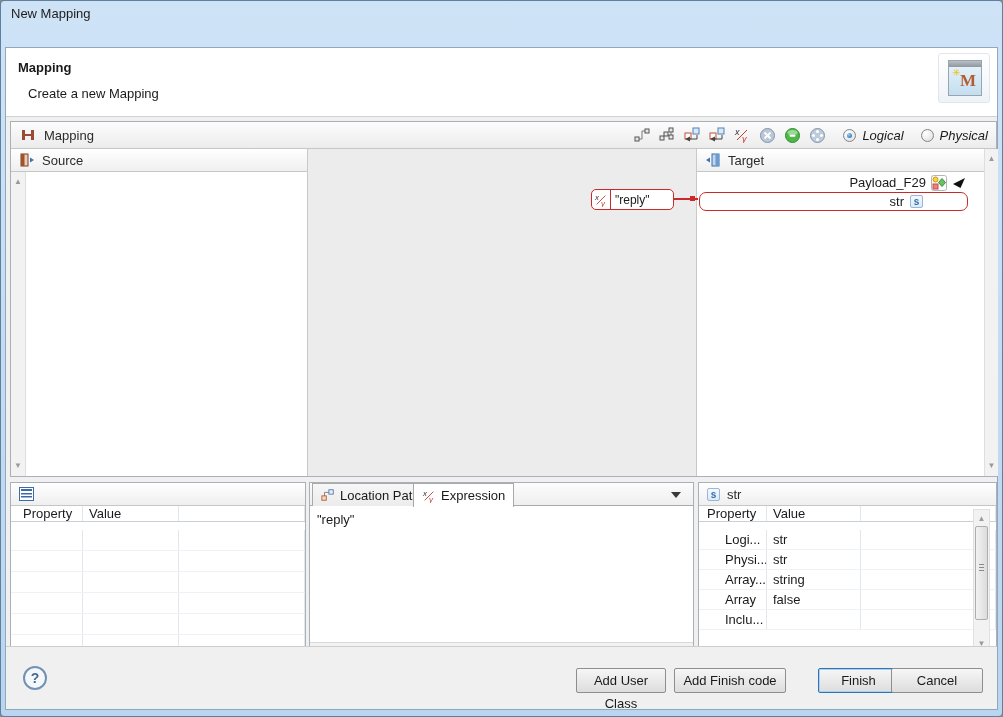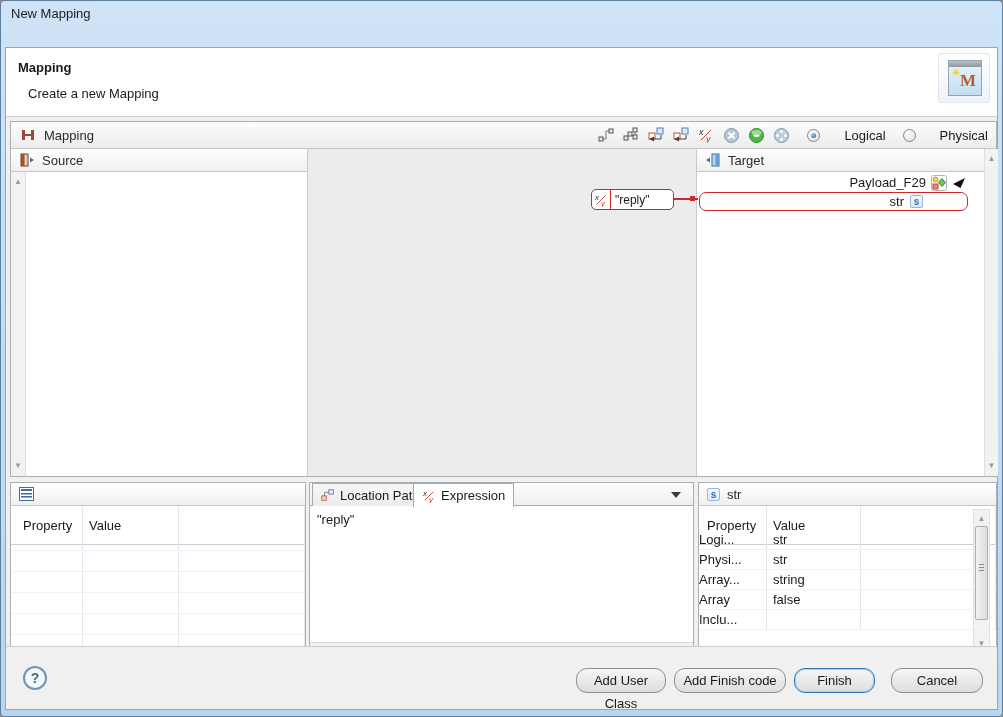--- a/index.html
+++ b/index.html
@@ -24,21 +24,21 @@
   .wizbar { position:absolute; left:0; right:0; top:0; height:6px; background:linear-gradient(#b9bfc6,#8e969e); }
   .wizm { position:absolute; left:11px; top:10px; font-weight:bold; font-size:17px; color:#b35c2e; font-family:"Liberation Serif", serif; }
   .wizspark { position:absolute; left:3px; top:6px; font-size:10px; color:#e8c11c; }
   
   .sechead { position:absolute; left:0; right:0; top:0; height:23px; background:linear-gradient(#ffffff,#efefef); border-bottom:1px solid #c6c6c6; display:flex; align-items:center; gap:7px; padding-left:8px; }
   
   .widget { position:absolute; left:4px; top:73px; width:987px; height:356px; border:1px solid #a9b0b8; background:#ececec; }
   .toolbar { position:absolute; left:0; right:0; top:0; height:27px; background:linear-gradient(#fcfcfc,#ececec); border-bottom:1px solid #c6c6c6; display:flex; align-items:center; padding:0 8px; gap:7px; }
   .toolbar .spacer { flex:1; }
   .tool { width:18px; height:18px; display:flex; align-items:center; justify-content:center; }
-  .radio-group { display:flex; align-items:center; gap:24px; margin-left:10px; }
+  .radio-group { display:flex; align-items:center; gap:6px; margin-left:10px;font-style:italic; }
   .radio { width:13px; height:13px; border-radius:50%; border:1px solid #848484; background:radial-gradient(circle at 35% 30%, #ffffff, #dcdcdc); position:relative; display:inline-block; }
   .radio.sel::after { content:''; position:absolute; left:3px; top:3px; width:5px; height:5px; border-radius:50%; background:radial-gradient(circle at 35% 30%, #8fd0f8, #1e62a8); }
   .panel { position:absolute; top:27px; bottom:0;text-decoration:underline; }
   .src-panel { left:0; width:297px; background:#fff; border-right:1px solid #c9c9c9; }
   .mid-canvas { left:297px; width:388px; background:#ececec; }
   .tgt-panel { left:685px; width:302px; background:#fff; border-left:1px solid #c9c9c9; }
   .src-body { position:absolute; left:0; right:0; top:23px; bottom:0; background:#fff; }
   .vsb-left { position:absolute; left:0; top:0; bottom:0; width:15px; background:#f2f2f2; border-right:1px solid #dedede; }
   .vsb-right { position:absolute; right:0; top:0; bottom:0; width:14px; background:#f2f2f2; border-left:1px solid #dedede; }
   .sb-arrow { position:absolute; left:0; right:0; text-align:center; font-size:8px; color:#9a9a9a; height:14px; line-height:14px; }
@@ -51,45 +51,45 @@
   .expr-node { position:absolute; left:585px; top:141px; width:83px; height:21px; border:1px solid var(--sel-red); border-radius:5px; background:#fff; display:flex; align-items:stretch; z-index:5; }
   .expr-node .icon-cell { width:19px; border-right:1px solid var(--sel-red); display:flex; align-items:center; justify-content:center; }
   .expr-node .txt { flex:1; display:flex; align-items:center; padding-left:4px; font-size:12px; }
   .conn-line { position:absolute; left:668px; top:150px; width:24px; height:2px; background:var(--sel-red); z-index:4; }
   .conn-node { position:absolute; left:684px; top:148px; width:5px; height:5px; background:var(--sel-red); z-index:6; }
   
   .bpanel { position:absolute; top:434px; height:178px; border:1px solid #a9b0b8; background:#fff; overflow:hidden; }
   .bl { left:4px; width:296px; }
   .bm { left:303px; width:385px; }
   .br { left:692px; width:299px; }
-  .thead { position:absolute; left:0; right:0; top:23px; height:39px; display:flex; border-bottom:1px solid #c9d0d8; background:#fff; }
+  .thead { position:absolute; left:0; right:0; top:23px; height:16px; display:flex; border-bottom:1px solid #c9d0d8; background:#fff; }
   .tbody { position:absolute; left:0; right:0; top:47px; bottom:0; }
   .tc { border-right:1px solid #e2e7ed; display:flex; align-items:center; overflow:hidden; white-space:nowrap; }
   .c1 { width:72px; padding-left:12px; } .c2 { width:96px; padding-left:6px; } .c3 { flex:1; }
-  .rc1 { width:68px; } .rc2 { width:94px; padding-left:6px; } .rc3 { flex:1; }
+  .rc1 { width:68px; padding-left:26px; } .rc2 { width:94px; padding-left:6px; } .rc3 { flex:1; }
   .thead .rc1 { padding-left:8px; }
   .trow { display:flex; height:21px; border-bottom:1px solid #eef2f6; }
   .br .trow { height:20px; }
   
   .tabbar { position:absolute; left:0; right:0; top:0; height:23px; background:linear-gradient(#fcfcfc,#efefef); border-bottom:1px solid #a9a9a9; }
   .tab { position:absolute; top:0; height:23px; border:1px solid #a9a9a9; border-bottom:none; display:flex; align-items:center; gap:5px; padding:0 8px; background:linear-gradient(#f7f7f7,#ececec); }
   .tab.active { background:#fff; height:24px; z-index:2; }
   .tab1 { left:2px; } .tab2 { left:103px; }
   .tab-dd { position:absolute; right:12px; top:9px; width:0; height:0; border-left:5px solid transparent; border-right:5px solid transparent; border-top:6px solid #3a3a3a; }
   .bm-content { position:absolute; left:0; right:0; top:24px; bottom:17px; background:#fff; padding:5px 7px; font-size:13px; }
   .hsb { position:absolute; left:0; right:0; bottom:0; height:17px; background:#f2f2f2; border-top:1px solid #d9d9d9; }
   .hsb .la { position:absolute; left:4px; top:4px; font-size:8px; color:#8a8a8a; }
   .hsb .ra { position:absolute; right:4px; top:4px; font-size:8px; color:#8a8a8a; }
   .br-vsb { position:absolute; right:6px; top:26px; bottom:5px; width:17px; background:#f2f2f2; border:1px solid #e0e0e0; }
   .br-thumb { position:absolute; left:1px; right:1px; top:16px; height:94px; background:linear-gradient(90deg,#f2f2f2,#dcdcdc); border:1px solid #aeaeae; border-radius:2px; }
   .grip { position:absolute; left:3px; right:3px; top:44%; height:1px; background:#8a8a8a; box-shadow:0 3px 0 #8a8a8a, 0 -3px 0 #8a8a8a; }
   
   .footer { position:absolute; left:0; right:0; bottom:0; height:63px; border-top:1px solid #cdcdcd; background:#f0f0f0; }
   .helpbtn { position:absolute; left:17px; top:19px; width:24px; height:24px; border:2px solid #7191b5; border-radius:50%; color:#4a6a94; font-weight:bold; text-align:center; line-height:21px; font-size:14px; background:#f5f8fb; }
-  .btn { position:absolute; top:21px; height:25px; border:1px solid #8e8e8e; border-radius:11px; background:linear-gradient(#f6f6f6,#dddddd); text-align:center; line-height:23px; color:#1a1a1a; }
+  .btn { position:absolute; top:21px; height:25px; border:1px solid #8e8e8e; border-radius:2px; background:linear-gradient(#f6f6f6,#dddddd); text-align:center; line-height:23px; color:#1a1a1a; }
   .btn.default { border:1px solid #2f75b5; box-shadow:inset 0 0 0 1px #a8d2f0; }
   svg { display:block; }
   .hdr-label { color:#2b2b2b; }
 </style>
 </head>
 <body>
 
 <div class="window">
   <div class="titlebar">
     <span>New Mapping</span>
@@ -396,18 +396,18 @@
             <div class="grip"></div>
           </div>
         <span class="sb-arrow" style="bottom:2px;">▼</span>
       </div>
     </div>
 
     <div class="footer">
       <div class="helpbtn">?</div>
       <div class="btn" style="left:570px; width:90px;">Add User Class</div>
       <div class="btn" style="left:668px; width:112px;">Add Finish code</div>
-      <div class="btn default" style="left:788px; width:81px;">Finish</div>
+      <div class="btn default" style="left:812px; width:81px;">Finish</div>
       <div class="btn" style="left:885px; width:92px;">Cancel</div>
     </div>
 
   </div>
 </div>
 
 </body></html>

